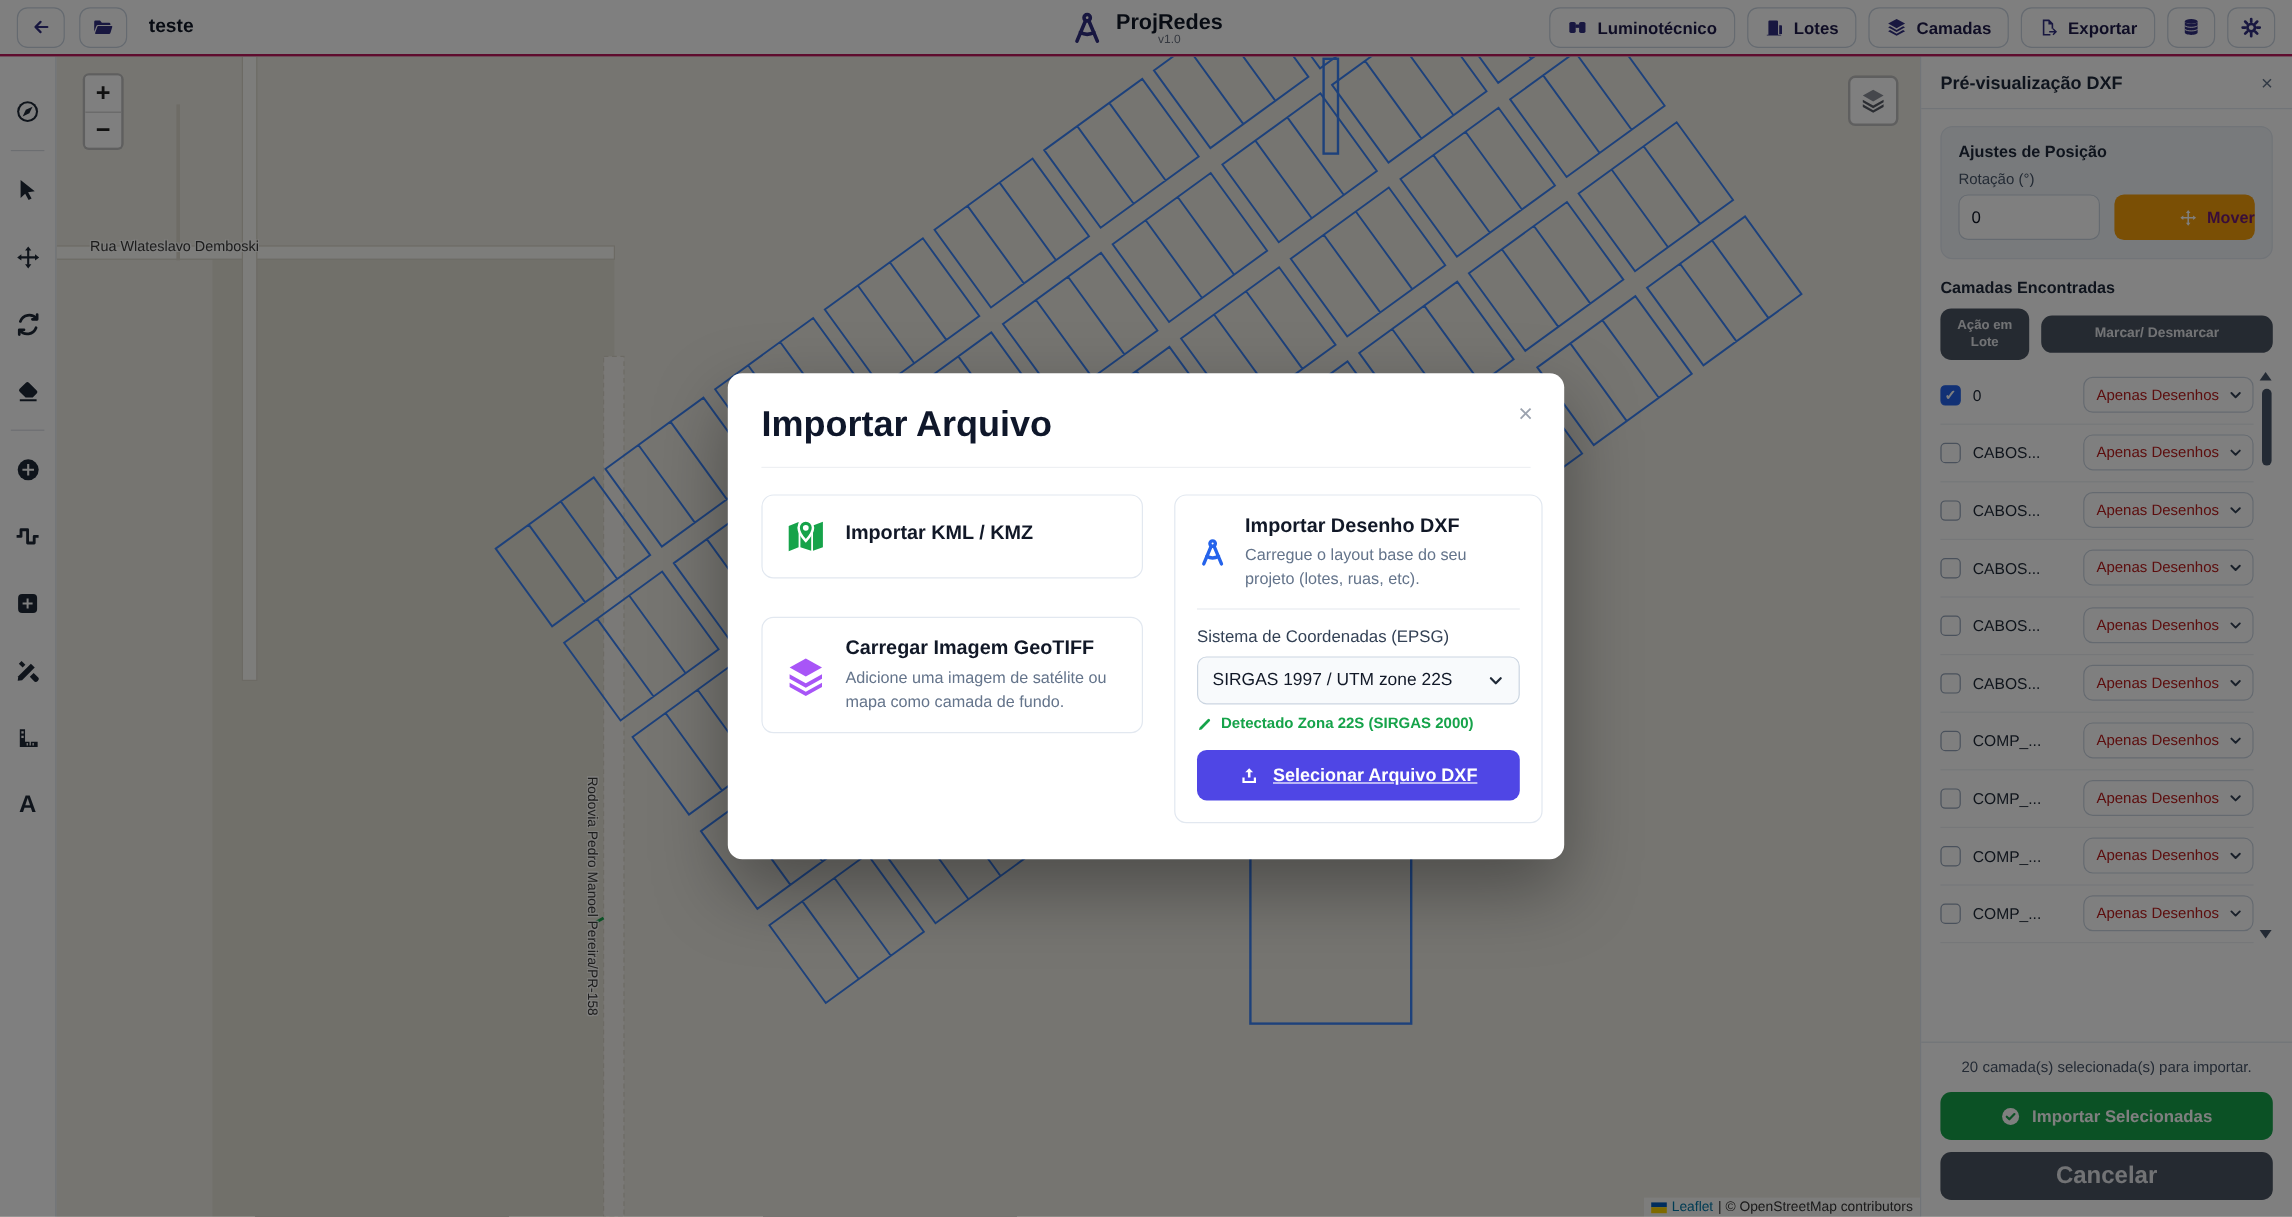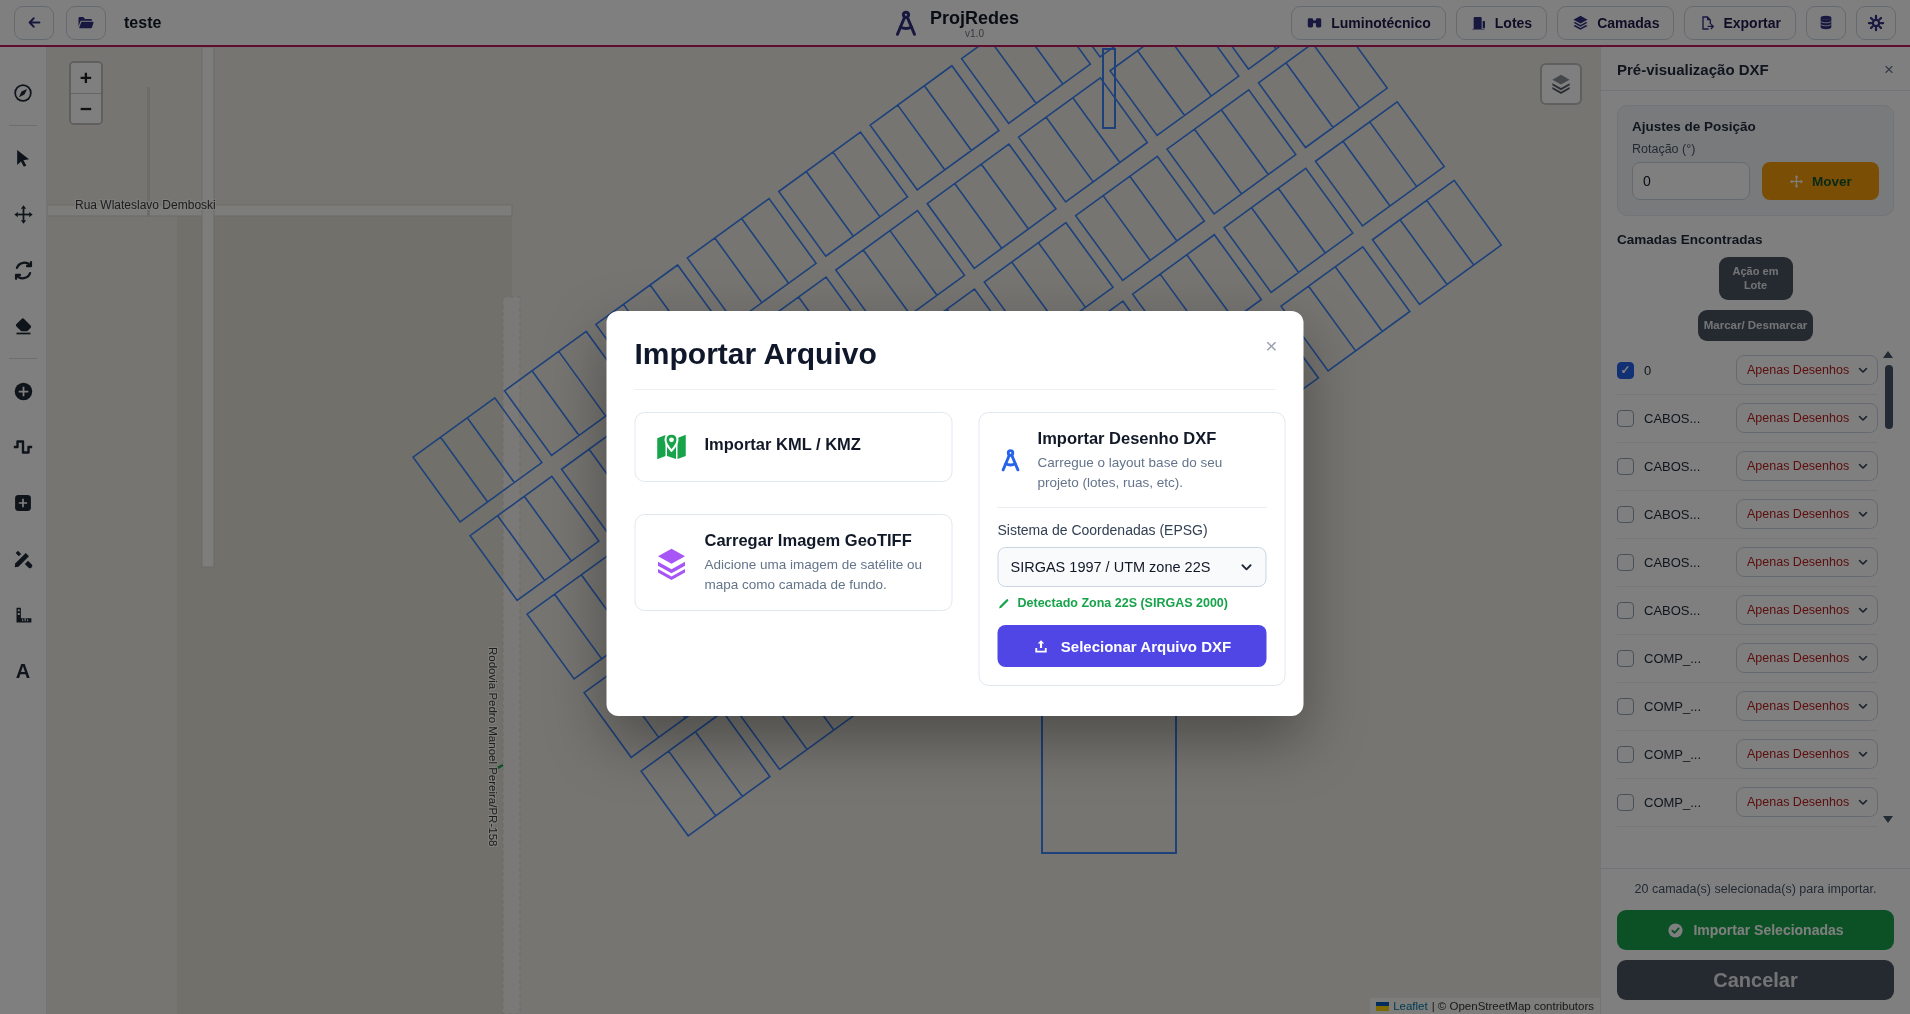--- a/index.html
+++ b/index.html
@@ -70,24 +70,24 @@
   .pp-body { padding:14px 16px 0; flex:1; display:flex; flex-direction:column; }
   .pos-card { background:#f1f5f9; border:1px solid #e2e8f0; border-radius:10px;
     padding:13px 14px 15px; }
   .pos-title { font-size:13.5px; font-weight:bold; color:#1e293b; margin-bottom:8px; }
   .pos-label { font-size:12.5px; color:#475569; margin-bottom:6px; }
   .pos-row { display:flex; align-items:flex-end; gap:12px; }
   .rot-input { width:118px; height:38px; border:1px solid #cbd5e1; border-radius:8px;
     background:#fff; font-size:14px; color:#111827; padding:0 10px;
     font-family:"Liberation Sans", sans-serif; }
   .move-btn { flex:1; height:38px; background:#f59e0b; border:none; border-radius:8px;
-    color:#14532d; font-size:13.5px; font-weight:bold; display:flex; align-items:center;
-    justify-content:center; gap:8px; cursor:pointer; }
+    color:#701a75; font-size:13.5px; font-weight:bold; display:flex; align-items:center;
+    justify-content:flex-end; gap:8px; cursor:pointer; }
   .layers-title { font-size:13.5px; font-weight:bold; color:#1e293b; margin:16px 0 10px; }
-  .batch-row { display:flex; align-items:center; gap:10px; margin-bottom:6px;flex-direction:column; }
+  .batch-row { display:flex; align-items:center; gap:10px; margin-bottom:6px; }
   .batch-btn { width:74px; background:#4b5563; border:none; border-radius:9px; color:#e5e7eb;
     font-size:11px; font-weight:bold; line-height:1.3; padding:7px 4px; cursor:pointer;
     font-family:"Liberation Sans", sans-serif; }
   .toggle-btn { flex:1; background:#4b5563; border:none; border-radius:9px; color:#e5e7eb;
     font-size:11.5px; font-weight:bold; line-height:1.3; padding:8px 6px; cursor:pointer;
     font-family:"Liberation Sans", sans-serif; }
   .layer-list { position:relative; padding-right:16px; }
   .layer-row { display:flex; align-items:center; height:48px; border-bottom:1px solid #eceff3; gap:10px; }
   .layer-row:last-child { border-bottom:none; }
   .cb { width:17px; height:17px; border:1.5px solid #94a3b8; border-radius:4px; background:#fff;
@@ -138,21 +138,21 @@
   .dxf-top { display:flex; align-items:center; gap:14px; }
   .dxf-div { border-top:1px solid #e8ebf0; margin:15px 0 14px; }
   .epsg-label { font-size:14px; color:#334155; margin-bottom:9px; }
   .select { height:40px; border:1px solid #cbd5e1; border-radius:8px; background:#f8fafc;
     display:flex; align-items:center; padding:0 12px; gap:8px; cursor:pointer; }
   .select .v { flex:1; font-size:14.5px; color:#111827; white-space:nowrap; }
   .detected { display:flex; align-items:center; gap:7px; margin-top:9px;
     font-size:12.5px; color:#16a34a; font-weight:bold; }
   .dxf-btn { margin-top:15px; width:100%; height:42px; background:#4f46e5; border:none;
     border-radius:8px; color:#fff; font-size:15px; font-weight:bold; display:flex;
-    align-items:center; justify-content:center; gap:11px; cursor:pointer; }
+    align-items:center; justify-content:center; gap:11px; cursor:pointer;text-decoration:underline; }
 </style>
 </head>
 <body>
 
 <div class="header">
   <div class="hdr-left">
     <div class="icon-btn">
       <svg width="17" height="17" viewBox="0 0 24 24" fill="none" stroke="#312e81" stroke-width="2.6" stroke-linecap="round" stroke-linejoin="round">
           <path d="M19 12H5M11 18l-6-6 6-6"></path>
         </svg>

